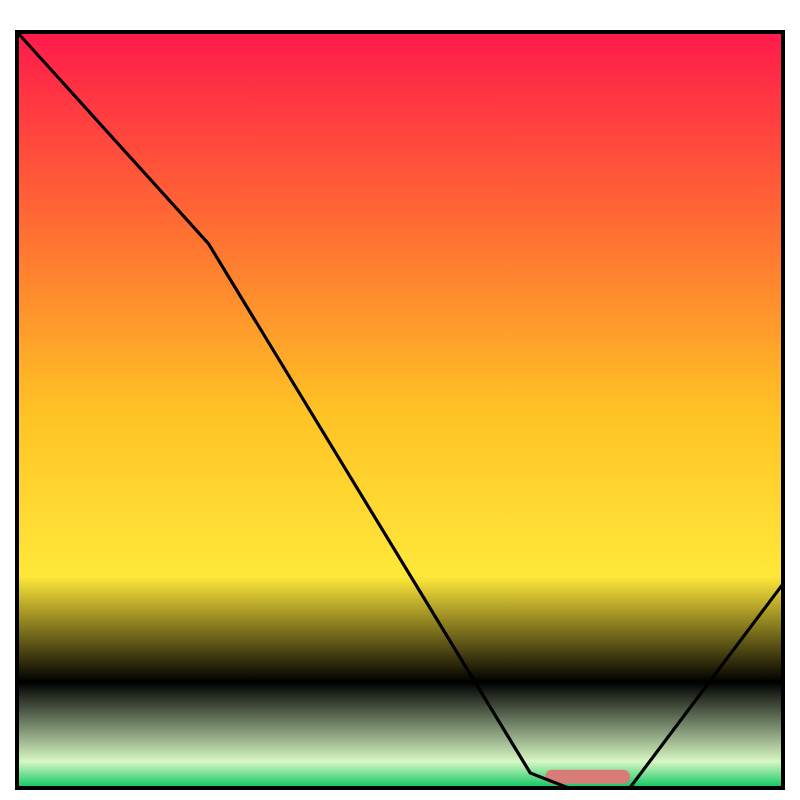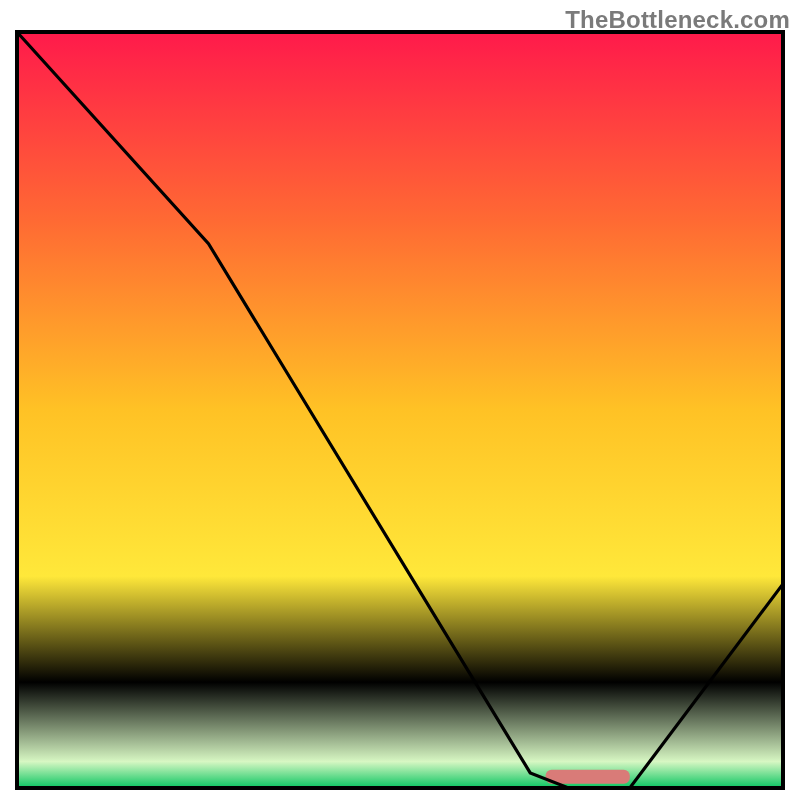--- a/index.html
+++ b/index.html
@@ -29,21 +29,20 @@
   svg {
     position: absolute;
     top: 30px;
     left: 15px;
   }
 </style>
 </head>
 <body>
 
 <div class="chart-wrap">
-  <div class="watermark">TheBottleneck.com</div>
 
   <svg id="chart-svg" width="770" height="760" viewBox="0 0 770 760">
     <defs>
       <linearGradient id="bg-grad" x1="0" y1="0" x2="0" y2="1">
           <stop offset="0%" stop-color="#ff1a4b"></stop>
           <stop offset="25%" stop-color="#ff6a33"></stop>
           <stop offset="50%" stop-color="#ffc225"></stop>
           <stop offset="72%" stop-color="#ffe83a"></stop>
           <stop offset="86%" stop-color="#fбf9b0"></stop>
           <stop offset="96.5%" stop-color="#d7f7c3"></stop>

